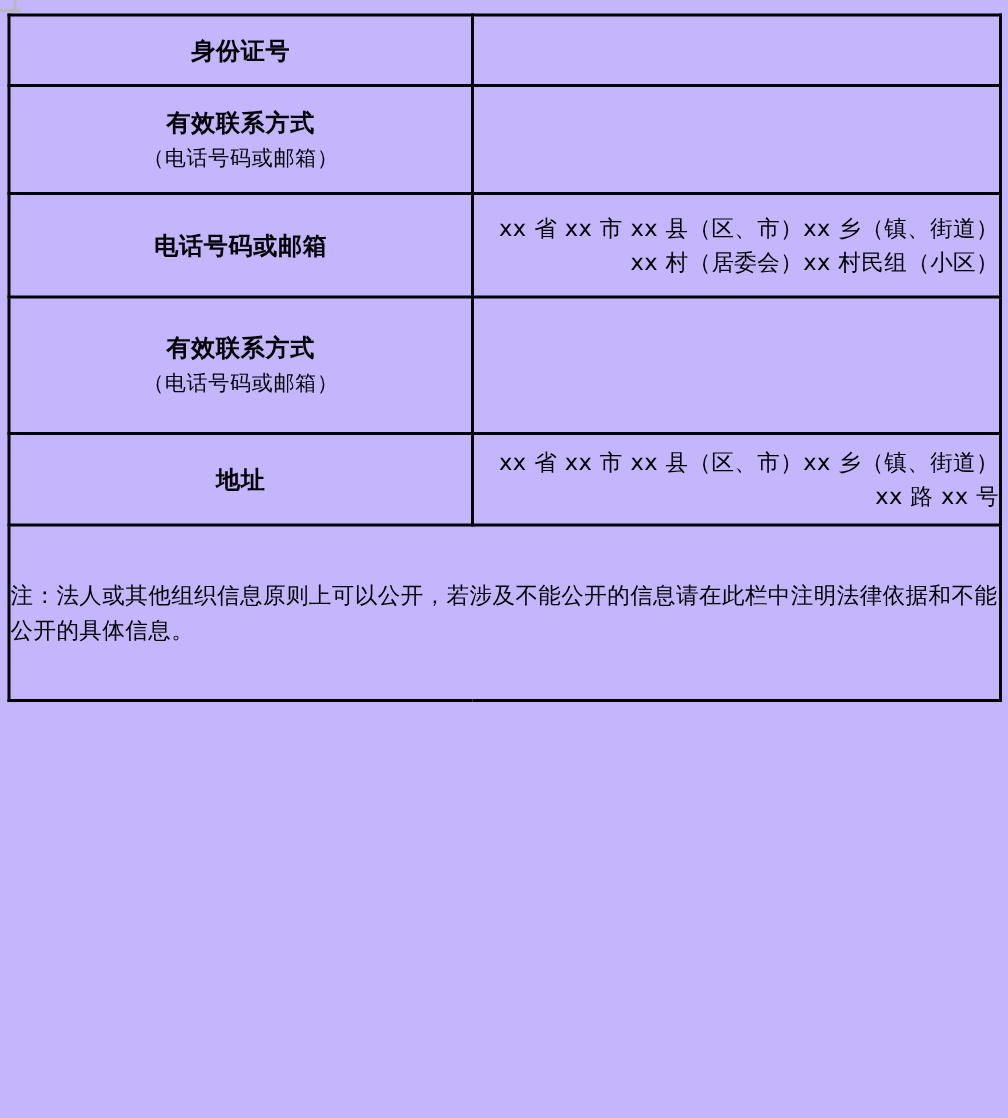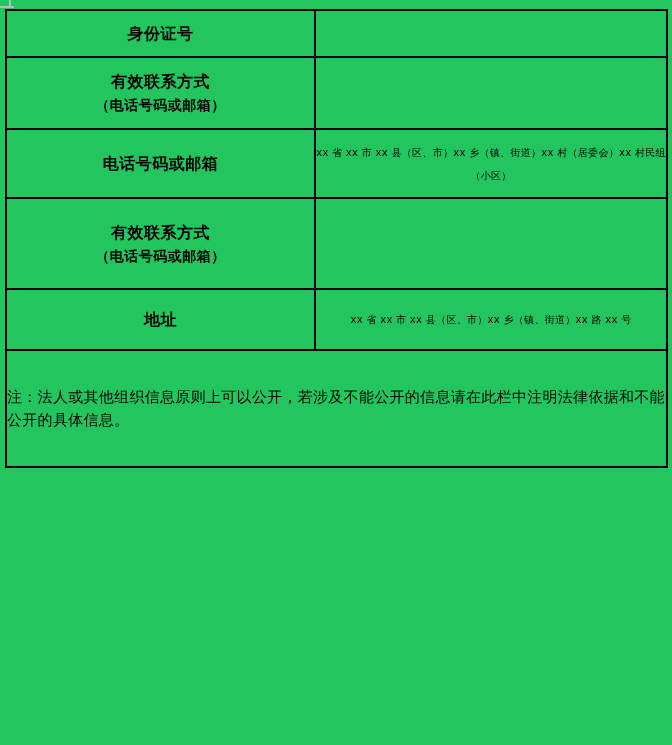--- a/index.html
+++ b/index.html
@@ -4,21 +4,21 @@
 <style>
   html, body {
     margin: 0;
     padding: 0;
     background: #ffffff;
   }
   #canvas {
     position: relative;
     width: 672px;
     height: 745px;
-    background: #22c55e;
+    background: #c4b5fd;
     font-family: "DejaVu Sans", sans-serif;
     color: #000000;
     overflow: hidden;
   }
   
   .artifact-v {
     position: absolute;
     left: 9px; top: 0;
     width: 2px; height: 8px;
     background: #b9b9b9;
@@ -58,28 +58,28 @@
   tr.r10 { height: 117px; }
 
   td.label-cell {
     text-align: center;
     font-weight: bold;
     font-size: 16px;
     letter-spacing: 0.5px;
     line-height: 23px;
   }
   .sublabel {
-    font-weight: bold;
+    font-weight: normal;
     font-size: 14px;
     letter-spacing: 0.5px;
     line-height: 22px;
   }
   td.value-cell {
-    text-align: center;
-    font-size: 10px;
+    text-align: right;
+    font-size: 15px;
     line-height: 23px;
     padding: 2px 8px;
     letter-spacing: 0.3px;
   }
   td.value-cell.offset-down {
     padding-top: 33px;
   }
   td.section-cell {
     font-weight: bold;
     font-size: 16px;

